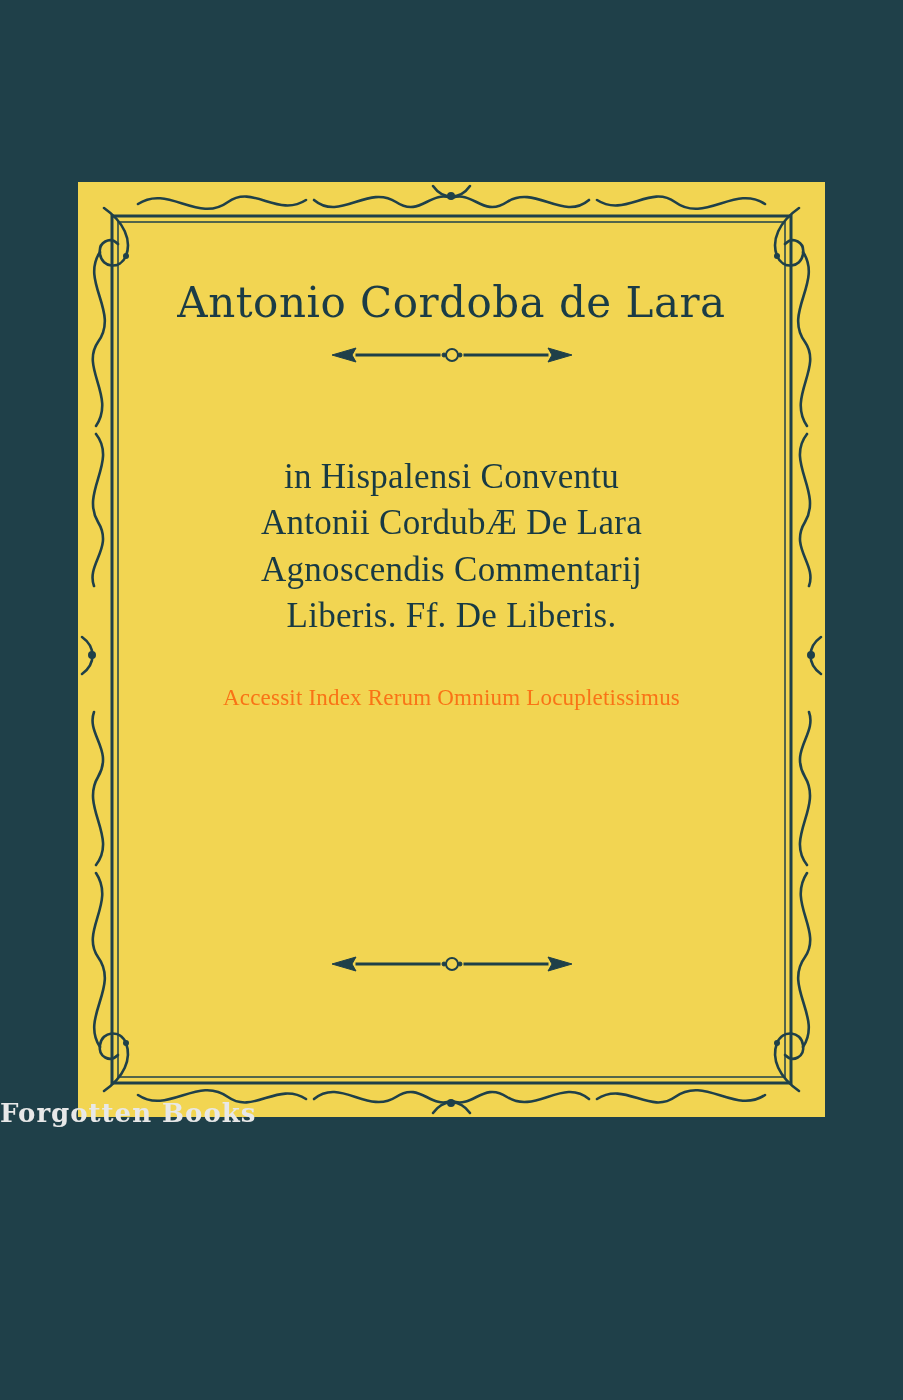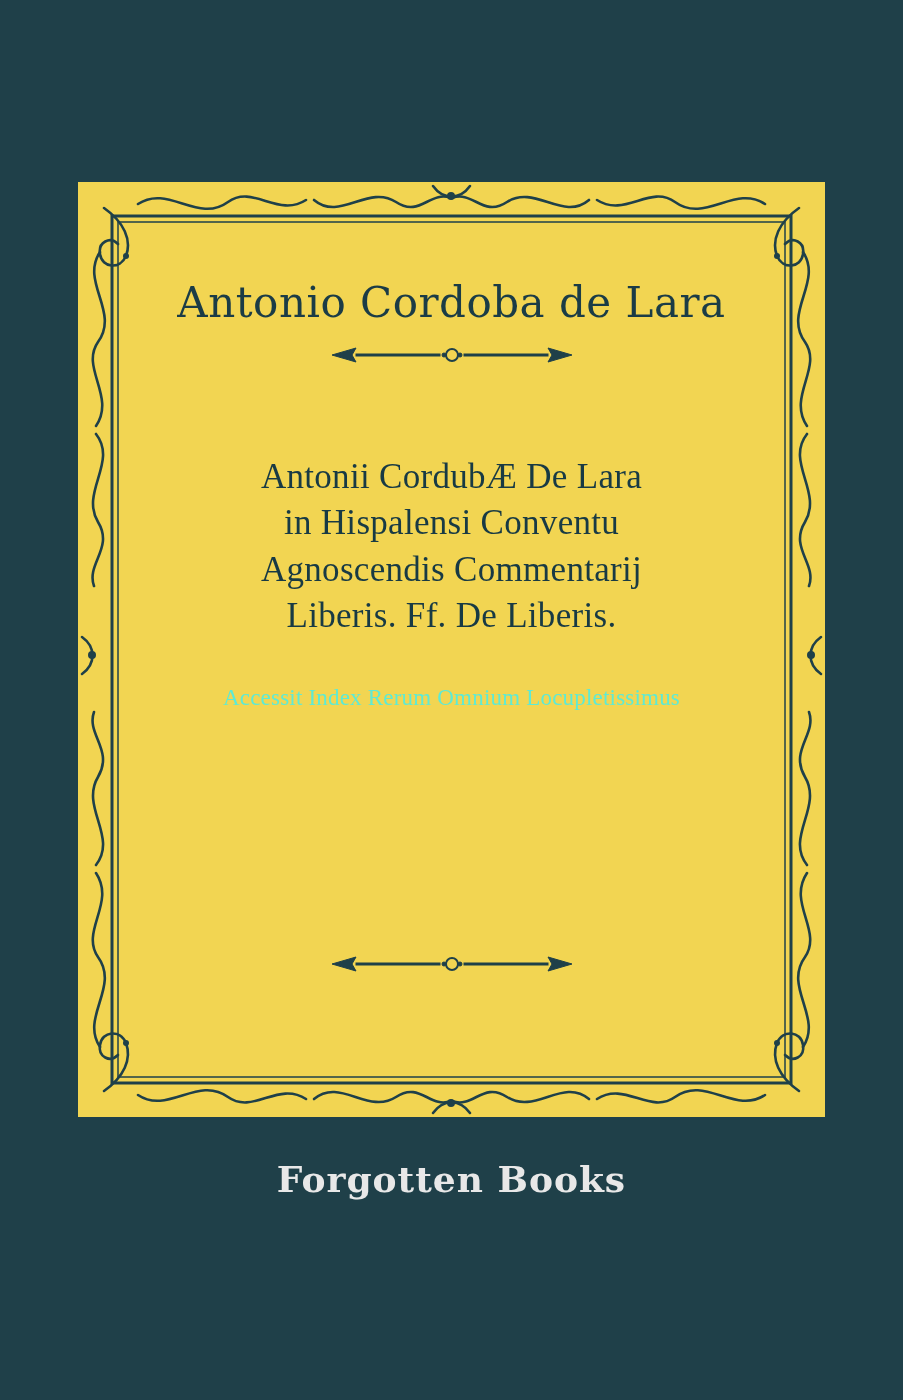--- a/index.html
+++ b/index.html
@@ -70,42 +70,42 @@
     color: #183a44;
     text-align: center;
     line-height: 1.32;
     margin-top: 88px;
     width: 100%;
     letter-spacing: 0.3px;
   }
   .subtitle {
     font-family: "Liberation Serif", serif;
     font-size: 23px;
-    color: #5eead4;
+    color: #f97316;
     text-align: center;
     margin-top: 46px;
     width: 100%;
     letter-spacing: 0.2px;
   }
   .divider-bottom {
     position: absolute;
     left: 50%;
     transform: translateX(-50%);
     bottom: 118px;
     width: 260px;
     height: 22px;
   }
   .publisher {
     position: absolute;
     left: 0;
     right: 0;
-    top: 1158px;
-    text-align: center;
+    top: 1098px;
+    text-align: left;
     font-family: "DejaVu Serif", serif;
-    font-size: 36px;
+    font-size: 26px;
     color: #e8e8e8;
     letter-spacing: 1px;
     font-weight: 700;
   }
   .publisher-sub {
     position: absolute;
     left: 0;
     right: 0;
     top: 1205px;
     text-align: center;
@@ -181,22 +181,22 @@
         <rect x="34" y="10" width="84" height="2"></rect>
         <circle cx="130" cy="11" r="6" fill="none" stroke-width="2"></circle>
         <rect x="142" y="10" width="84" height="2"></rect>
         <path d="M250 11 L 226 4 L 230 11 L 226 18 Z" stroke-width="1"></path>
         <circle cx="122" cy="11" r="2"></circle>
         <circle cx="138" cy="11" r="2"></circle>
       </g>
     </svg>
 
     <div class="title">
+      <div>in Hispalensi Conventu</div>
       <div>Antonii CordubÆ De Lara</div>
-      <div>in Hispalensi Conventu</div>
       <div>Agnoscendis Commentarij</div>
       <div>Liberis. Ff. De Liberis.</div>
     </div>
 
     <div class="subtitle">Accessit Index Rerum Omnium Locupletissimus</div>
 
     <svg class="divider-bottom" viewBox="0 0 260 22" xmlns="http://www.w3.org/2000/svg">
       <g fill="#1f4049" stroke="#1f4049">
         <path d="M10 11 L 34 4 L 30 11 L 34 18 Z" stroke-width="1"></path>
         <rect x="34" y="10" width="84" height="2"></rect>

